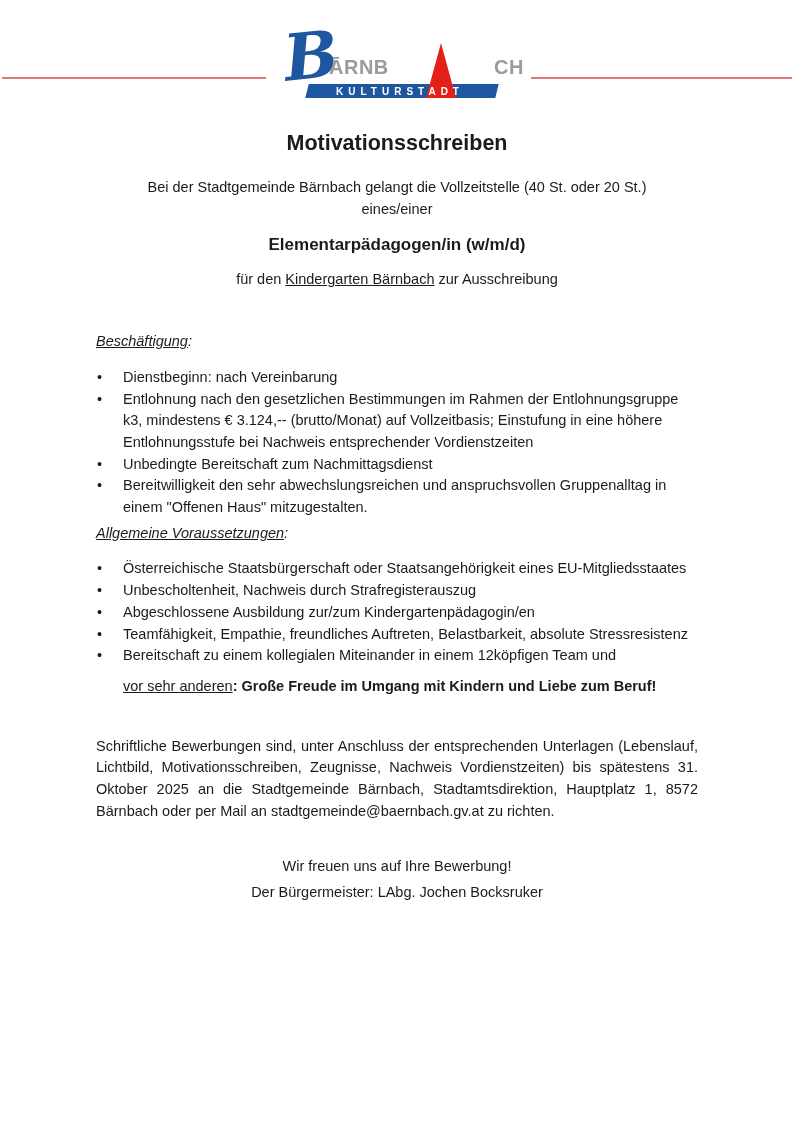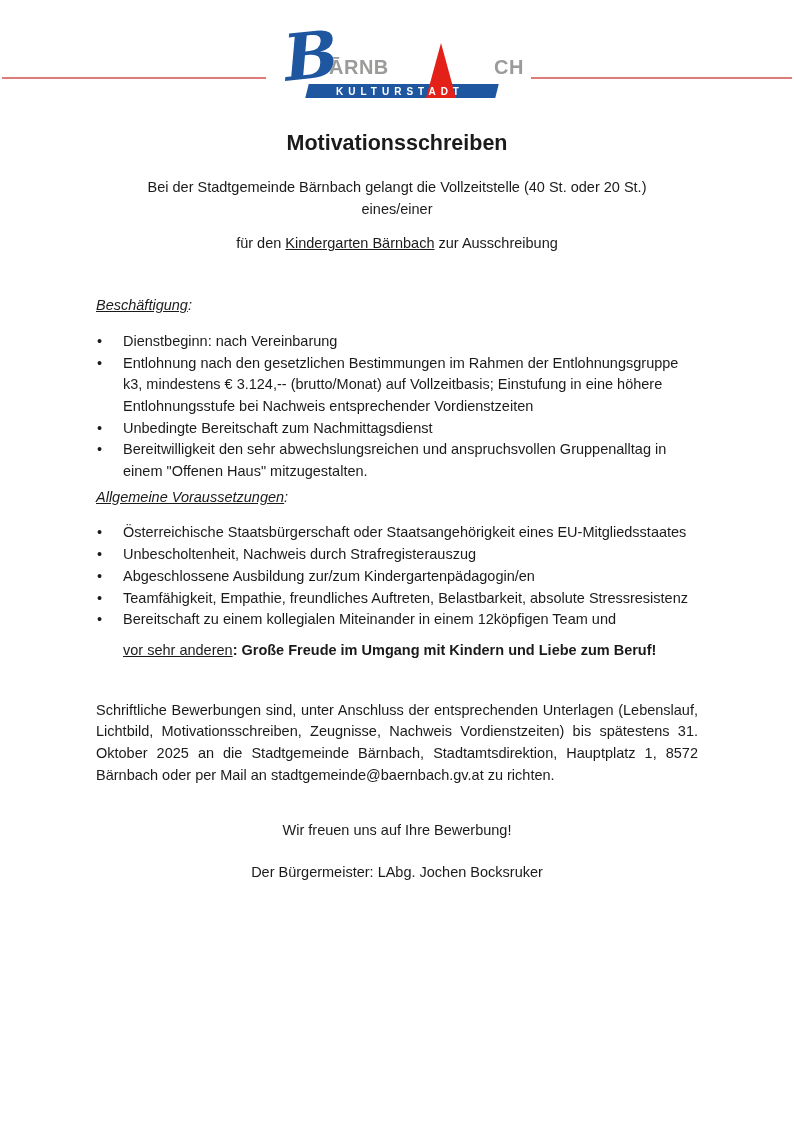--- a/index.html
+++ b/index.html
@@ -158,21 +158,21 @@
 
   .closing {
     margin-top: 38px;
     text-align: justify;
   }
   .farewell {
     margin-top: 34px;
     text-align: center;
   }
   .signature {
-    margin-top: 20px;
+    margin-top: 4px;
     text-align: center;
   }
 </style>
 </head>
 <body>
 
 <div class="header">
   <div class="rule left"></div>
   <div class="rule right"></div>
   <div class="logo">
@@ -187,20 +187,21 @@
 
 <div class="page-body">
 
   <h1 class="doc-title">Motivationsschreiben</h1>
 
   <div class="intro">
     <div>Bei der Stadtgemeinde Bärnbach gelangt die Vollzeitstelle (40 St. oder 20 St.)</div>
     <div>eines/einer</div>
   </div>
 
+  <h2 class="position-title">Elementarpädagogen/in (w/m/d)</h2>
 
   <div class="subtitle"><span>für den </span><span class="underline">Kindergarten Bärnbach</span><span> zur Ausschreibung</span></div>
 
   <div class="section-heading heading-1"><span class="underline">Beschäftigung</span><span>:</span></div>
 
   <ul class="bullets">
     <li>Dienstbeginn: nach Vereinbarung</li>
     <li>Entlohnung nach den gesetzlichen Bestimmungen im Rahmen der Entlohnungsgruppe k3, mindestens € 3.124,-- (brutto/Monat) auf Vollzeitbasis; Einstufung in eine höhere Entlohnungsstufe bei Nachweis entsprechender Vordienstzeiten</li>
     <li>Unbedingte Bereitschaft zum Nachmittagsdienst</li>
     <li>Bereitwilligkeit den sehr abwechslungsreichen und anspruchsvollen Gruppenalltag in einem "Offenen Haus" mitzugestalten.</li>

